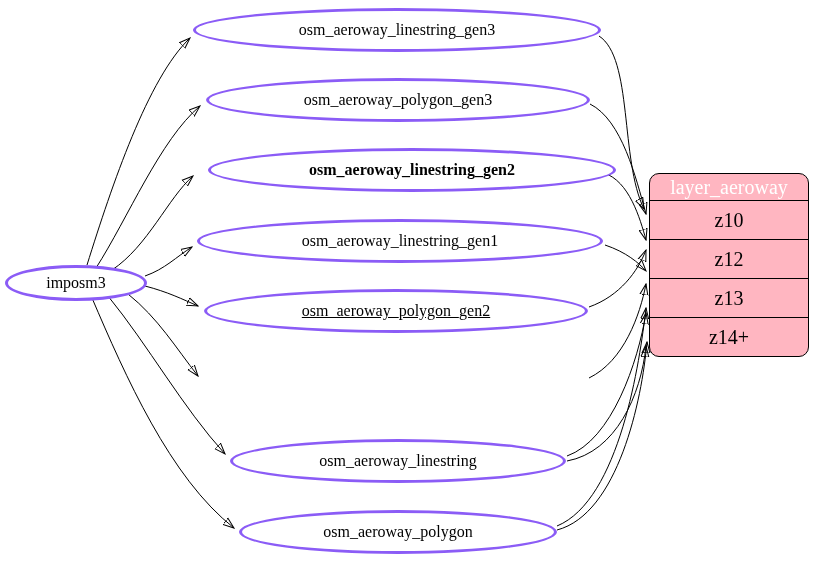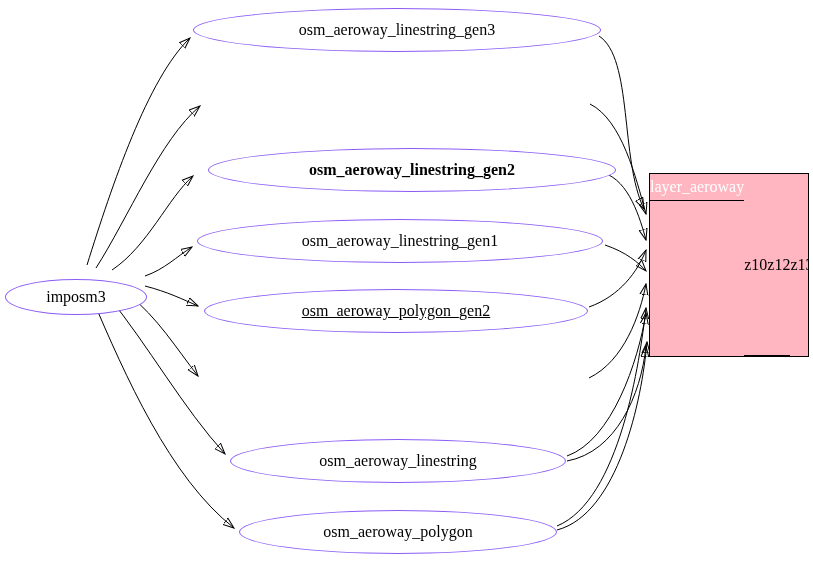--- a/index.html
+++ b/index.html
@@ -25,45 +25,45 @@
   }
   svg.edge-layer path {
     fill: none;
     stroke: #000000;
     stroke-width: 1;
   }
   .node-ellipse {
     position: absolute;
     z-index: 2;
     background: #ffffff;
-    border: 1px solid #8b5cf6;
+    border: 3px solid #8b5cf6;
     border-radius: 50%;
     display: flex;
     align-items: center;
     justify-content: center;
     font-size: 16px;
     color: #000000;
     white-space: nowrap;
     box-sizing: border-box;
   }
   .record-table {
     position: absolute;
     z-index: 2;
     left: 649px;
     top: 173px;
     width: 160px;
     height: 184px;
     background: #ffb6c1;
     border: 1px solid #000000;
-    border-radius: 0;
+    border-radius: 10px;
     box-sizing: border-box;
     display: flex;
-    flex-direction: row;
+    flex-direction: column;
     overflow: hidden;
-    font-size: 16px;
+    font-size: 20px;
   }
   .record-header {
     height: 27px;
     flex: 0 0 27px;
     display: flex;
     align-items: center;
     justify-content: center;
     color: #ffffff;
     border-bottom: 1px solid #000000;
     box-sizing: border-box;
@@ -107,28 +107,31 @@
     <path d="M 604 173 C 629 181, 640 218, 646 240" marker-end="url(#arrow)"></path>
     <path d="M 589 307 C 620 296, 638 271, 646 250" marker-end="url(#arrow)"></path>
     <path d="M 605 245 C 626 252, 639 263, 646 271" marker-end="url(#arrow)"></path>
     <path d="M 589 378 C 624 361, 640 315, 646 284" marker-end="url(#arrow)"></path>
     <path d="M 567 456 C 612 440, 638 362, 646 313" marker-end="url(#arrow)"></path>
     <path d="M 567 461 C 616 452, 641 395, 646 346" marker-end="url(#arrow)"></path>
     <path d="M 557 526 C 620 500, 640 360, 646 308" marker-end="url(#arrow)"></path>
     <path d="M 557 530 C 618 514, 642 400, 647 342" marker-end="url(#arrow)"></path>
   </svg>
 
-  <div class="node-ellipse" style="left:5px; top:279px; width:142px; height:36px;">
+  <div class="node-ellipse" style="left:5px; top:265px; width:142px; height:36px;">
     <span>imposm3</span>
   </div>
 
   <div class="node-ellipse" style="left:193px; top:8px; width:408px; height:44px;">
     <span>osm_aeroway_linestring_gen3</span>
   </div>
 
+  <div class="node-ellipse" style="left:206px; top:78px; width:384px; height:44px;">
+    <span>osm_aeroway_polygon_gen3</span>
+  </div>
 
   <div class="node-ellipse" style="left:208px; top:148px; width:408px; height:44px;font-weight:bold;">
     <span>osm_aeroway_linestring_gen2</span>
   </div>
 
   <div class="node-ellipse" style="left:197px; top:219px; width:406px; height:44px;font-family:Liberation Serif, serif;">
     <span>osm_aeroway_linestring_gen1</span>
   </div>
 
   <div class="node-ellipse" style="left:204px; top:289px; width:384px; height:44px;text-decoration:underline;">
@@ -142,15 +145,16 @@
 
   <div class="node-ellipse" style="left:239px; top:510px; width:318px; height:44px;">
     <span>osm_aeroway_polygon</span>
   </div>
 
   <div class="record-table">
     <div class="record-header">layer_aeroway</div>
     <div class="record-row">z10</div>
     <div class="record-row">z12</div>
     <div class="record-row">z13</div>
+    <div class="record-row">z14+</div>
   </div>
 
 </div>
 
 </body></html>

